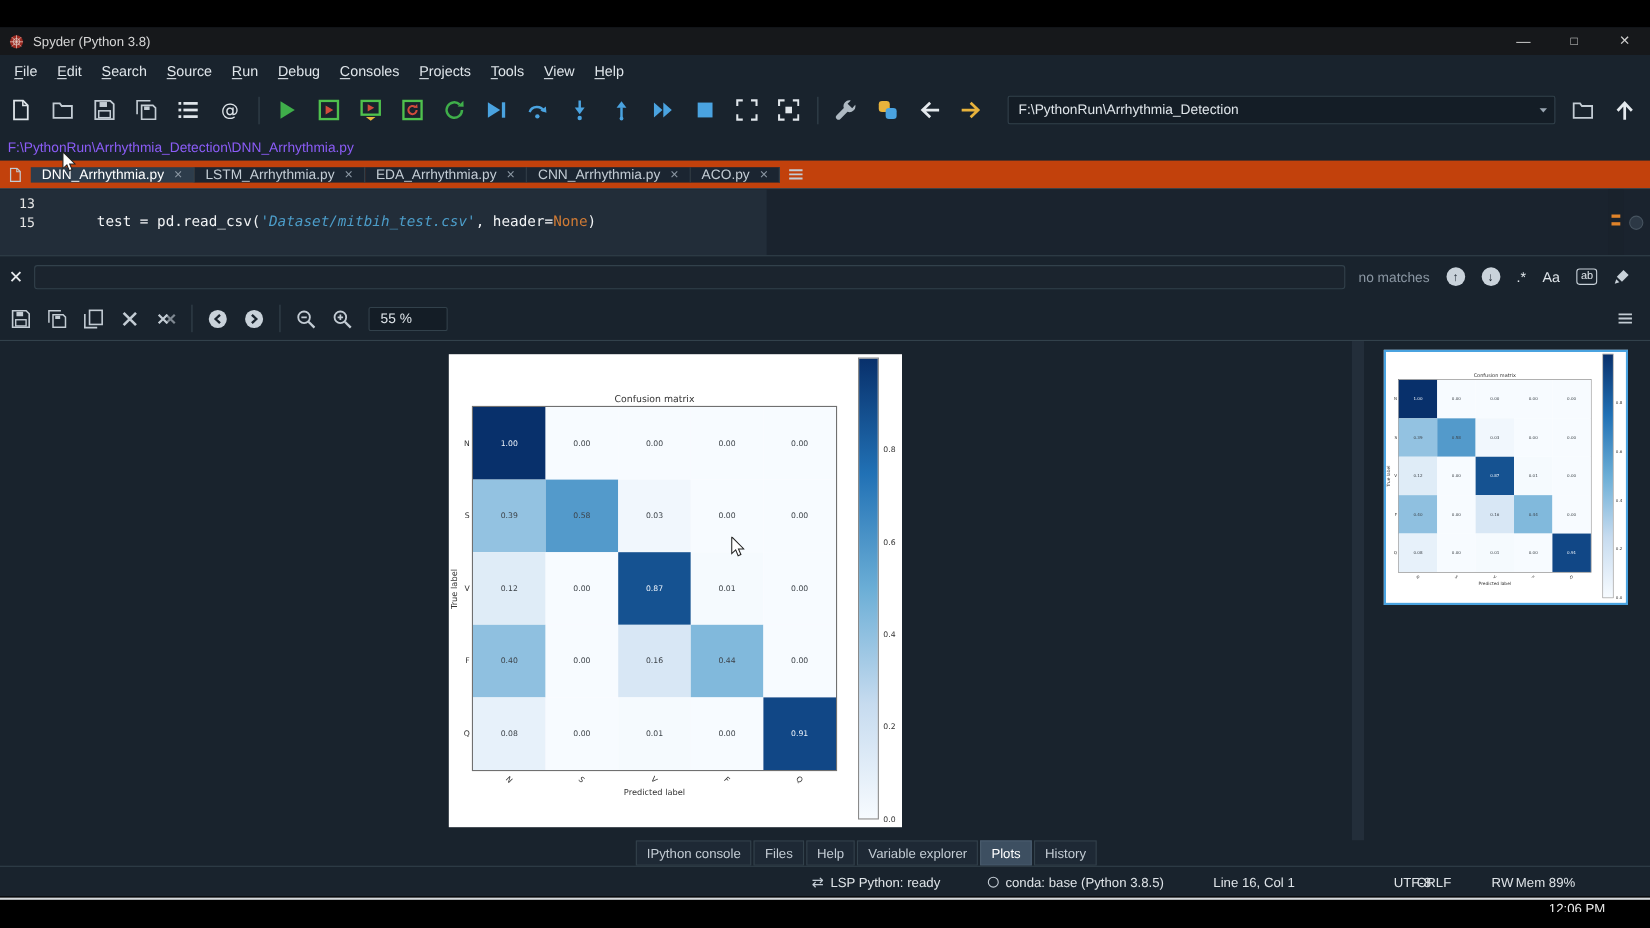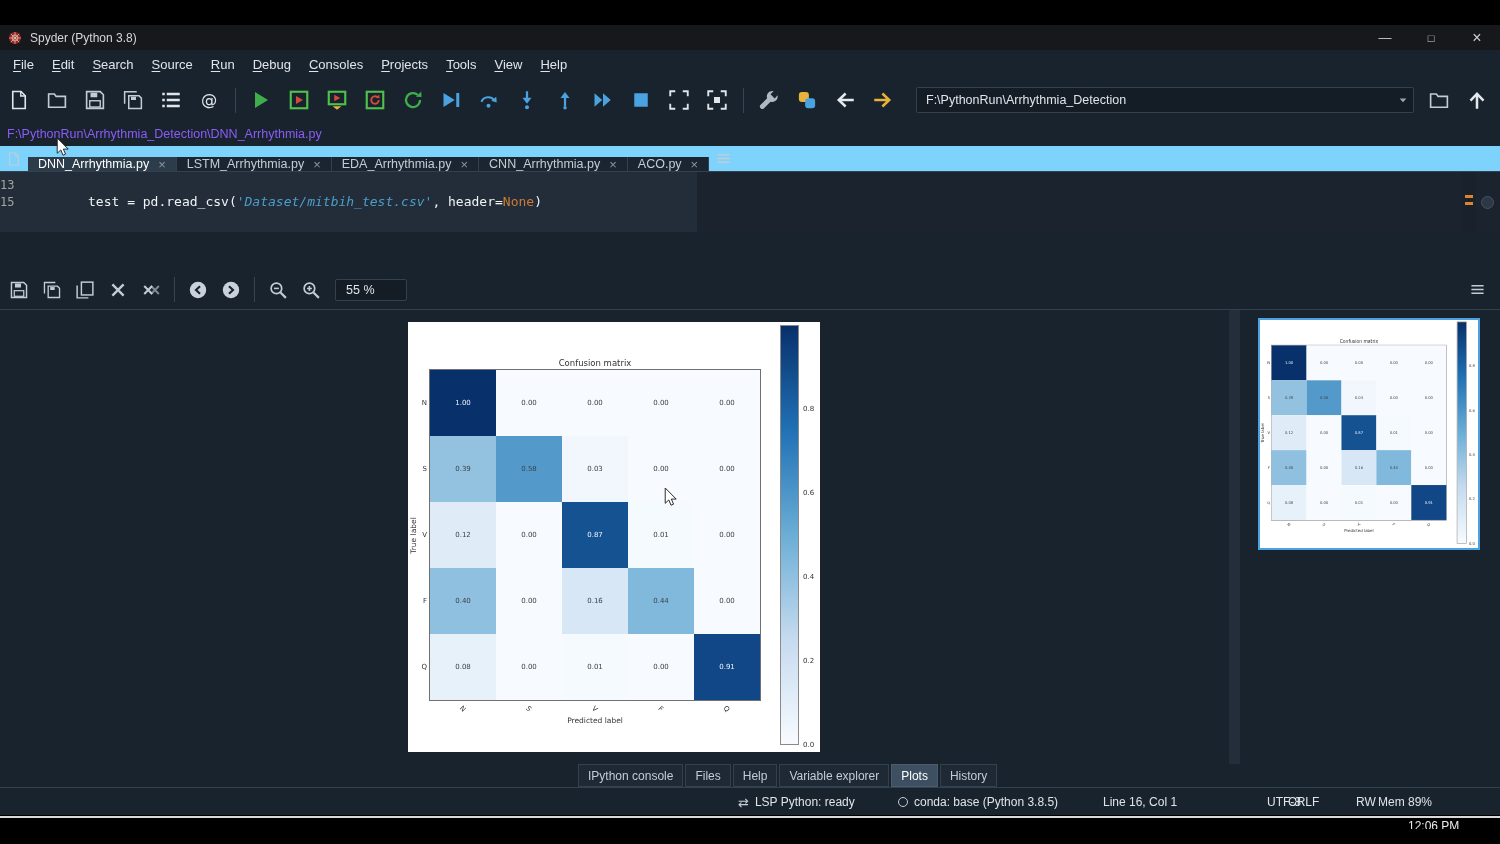--- a/index.html
+++ b/index.html
@@ -19,33 +19,33 @@
 .accel{text-decoration:underline;text-underline-offset:2px}
 .toolbar{position:absolute;left:0;top:53px;width:100%;height:44px;display:flex;align-items:center;padding:0 8px 0 4px}
 .tb-row{display:flex;align-items:center}
 .tb-btn{width:30px;height:30px;margin-right:8px;display:flex;align-items:center;justify-content:center;border-radius:3px}
 .tb-div{width:1px;height:25px;background:#36454f;margin:0 10px 0 3px}
 .svgi{width:20px;height:20px;display:block}
 .s12{width:12px;height:12px}.s13{width:13px;height:13px}.s14{width:14px;height:14px}.s15{width:15px;height:15px}
 .path-combo{margin-left:auto;width:498px;height:26px;background:#141d26;border:1px solid #32414b;border-radius:2px;display:flex;align-items:center;padding-right:4px}
 .path-combo input{flex:1;min-width:0;background:transparent;border:0;outline:0;color:#dfe5ea;font-size:12.5px;padding:0 9px;font-family:inherit}
 .breadcrumb{position:absolute;left:0;top:97px;width:100%;height:24px;display:flex;align-items:center;padding-left:7px;font-size:12.5px;color:#8b5cf6}
-.tabbar{position:absolute;left:0;top:121px;width:100%;height:26px;background:#7dd3fc;border-bottom:1px solid #32414b;display:flex;align-items:flex-end}
+.tabbar{position:absolute;left:0;top:121px;width:100%;height:26px;background:#c2410c;border-bottom:1px solid #32414b;display:flex;align-items:center}
 .tabbar .tb-btn.small{width:26px;height:25px;margin:0 1px;align-self:center}
 .tab-strip{display:flex;align-items:stretch}
 .etab{display:flex;align-items:center;padding:0 10px;font-size:12.5px;color:#c3ccd4;background:#1b2531;border-right:1px solid #32414b}
 .etab.active{background:#2d3c4b;color:#fff}
 .etab-label{white-space:nowrap}
 .etab-close{margin-left:9px;color:#8b97a3;font-size:13px;line-height:1}
 .tabbar .burger{margin-left:auto}
 .editor{position:absolute;left:0;top:147px;width:100%;height:60px;background:#1a232e;overflow:hidden;font-family:"DejaVu Sans Mono","Liberation Mono",monospace;font-size:13px}
 .cell-hl{position:absolute;left:0;top:0;width:697px;height:60px;background:#222d39}
 #editor-lines{position:absolute;left:0;top:5px;width:100%}
 .eline{display:flex;height:16.5px;line-height:16.5px;position:relative}
-.lnum{width:62px;flex:0 0 62px;text-align:left;padding-right:13px;color:#a3a3a3;font-size:12px}
+.lnum{width:62px;flex:0 0 62px;text-align:center;padding-right:13px;color:#e5e5e5;font-size:12px}
 .lcode{white-space:pre;padding-left:26px;color:#f1f3f5}
 .seg-p{color:#f1f3f5}
 .seg-str{color:#4c9dc9;font-style:italic}
 .seg-kw{color:#cf7a35}
 .ed-scroll{position:absolute;right:24px;top:0;width:14px;height:60px;background:#19222c}
 .ed-scroll .tick{position:absolute;left:3px;width:8px;height:2.5px;background:#e0832a}
 .ed-scroll .t1{top:23px}.ed-scroll .t2{top:30px}
 .ed-flag{position:absolute;right:6px;top:24px;width:13px;height:13px;border-radius:50%;background:#2c3845;border:1px solid #46535f}
 .findbar{position:absolute;left:0;top:207px;width:100%;height:38px;border-top:1px solid #32414b;display:flex;align-items:center;padding-left:8px}
 .find-input{width:1192px;height:22px;margin-left:10px;background:#1b242e;border:1px solid #32414b;border-radius:3px;color:#dfe5ea;font-size:12.5px;padding:0 8px;outline:0;font-family:inherit}
@@ -459,20 +459,39 @@
             <span class="lcode"><span class="seg-p">test = pd.read_csv(</span><span class="seg-str">'Dataset/mitbih_test.csv'</span><span class="seg-p">, header=</span><span class="seg-kw">None</span><span class="seg-p">)</span></span>
           </div>
         </div>
       <div class="ed-scroll">
         <div class="tick t1"></div>
         <div class="tick t2"></div>
       </div>
       <div class="ed-flag"></div>
     </div>
 
+    <div class="findbar">
+      <svg class="svgi s13" style="color:#e6e9ec">
+          <use href="#x"></use>
+        </svg>
+      <input class="find-input" style="">
+      <span class="find-status">no matches</span>
+      <div id="find-buttons" class="find-btns">
+          <div class="fbtn fb-circle">↑</div>
+          <div class="fbtn fb-circle">↓</div>
+          <div class="fbtn fb-text">.*</div>
+          <div class="fbtn fb-text">Aa</div>
+          <div class="fbtn fb-box">ab</div>
+          <div class="fbtn fb-icon">
+            <svg class="svgi s15" style="color: rgb(201, 210, 218);">
+              <use href="#marker"></use>
+            </svg>
+          </div>
+        </div>
+    </div>
 
     <div class="plots-toolbar">
       <div id="pt-buttons" class="tb-row">
           <div class="pt-btn">
             <svg class="svgi " style="color: rgb(195, 204, 212);">
               <use href="#floppy"></use>
             </svg>
           </div>
           <div class="pt-btn">
             <svg class="svgi " style="color: rgb(195, 204, 212);">

